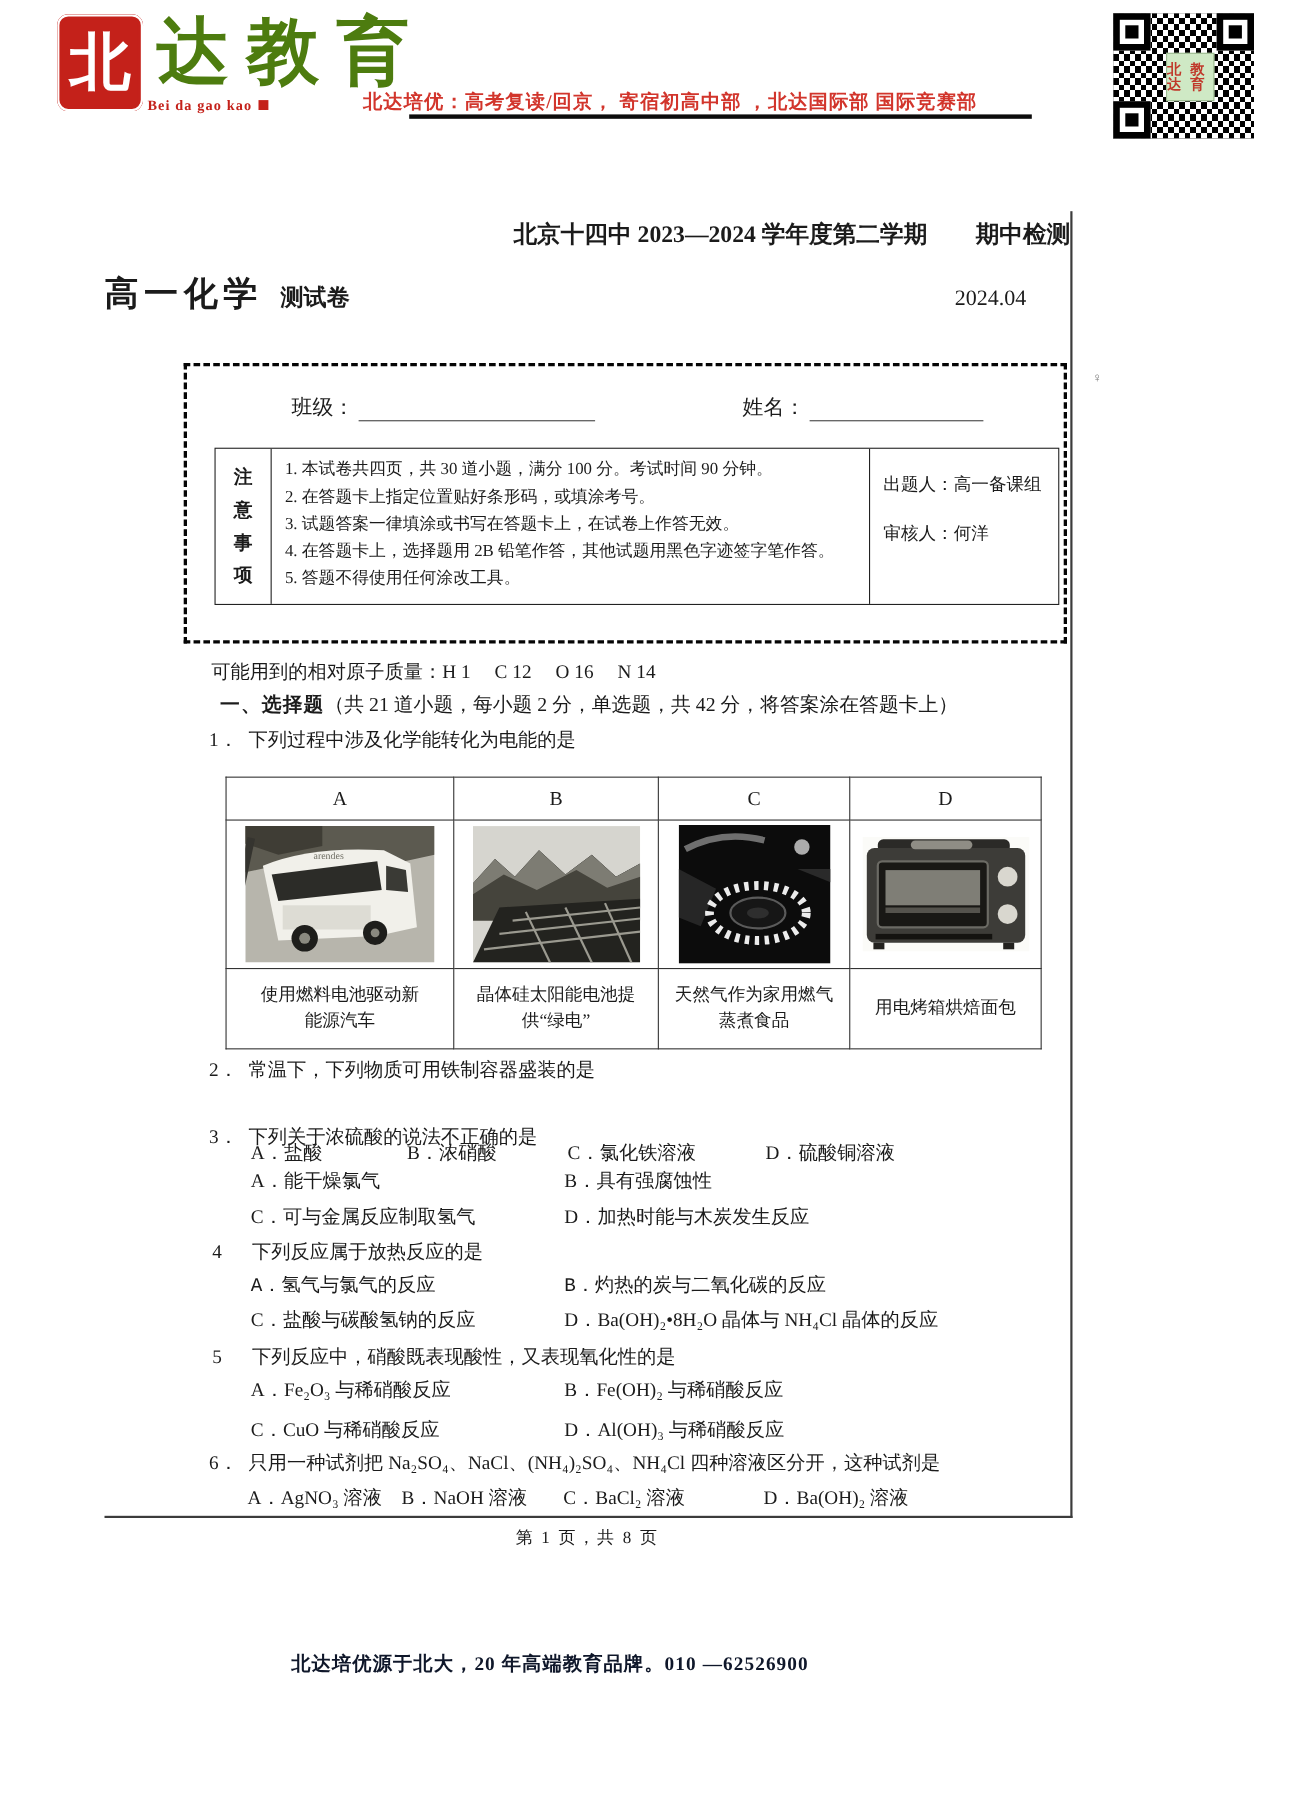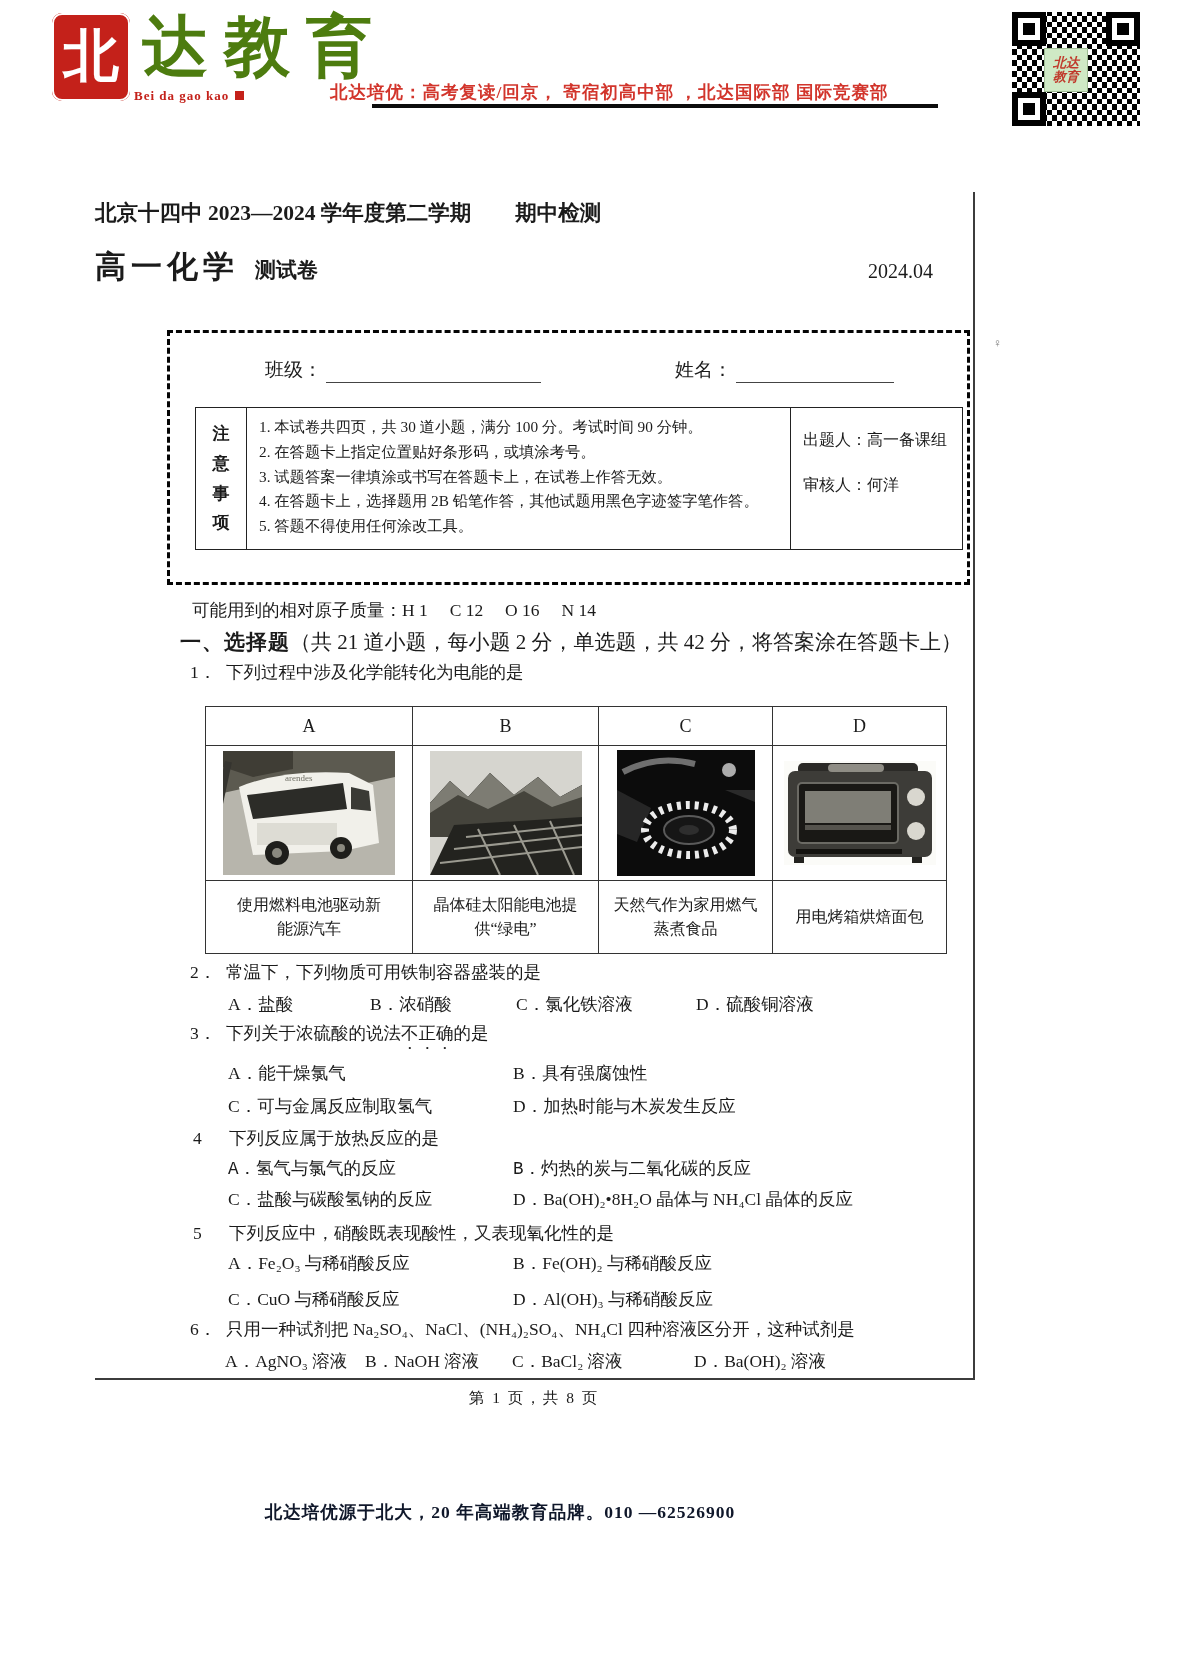--- a/index.html
+++ b/index.html
@@ -20,27 +20,27 @@
 
   
   .qr{left:1012px;top:12px;width:128px;height:114px;
       background-image:repeating-linear-gradient(90deg,#000 0 5px,#fff 5px 10px),
                        repeating-linear-gradient(0deg,#000 0 5px,#fff 5px 11px);
       background-blend-mode:difference;background-color:#fff;}
   .finder{position:absolute;width:34px;height:34px;background:#fff;border:6px solid #000;box-sizing:border-box;
           display:flex;align-items:center;justify-content:center;}
   .finder i{display:block;width:12px;height:12px;background:#000;}
   .f1{left:0;top:0;} .f2{right:0;top:0;} .f3{left:0;bottom:0;}
-  .qr-center{position:absolute;left:32px;top:36px;width:42px;height:42px;background:#cfe9c5;border:1px solid #9dbb92;
-             display:flex;flex-direction:column;align-items:center;justify-content:center;line-height:1.1;font-style:italic;}
+  .qr-center{position:absolute;left:48px;top:36px;width:42px;height:42px;background:#cfe9c5;border:1px solid #9dbb92;
+             display:flex;flex-direction:row;align-items:center;justify-content:center;line-height:1.1;}
   .qr-center span{color:#c0392b;font-size:13px;font-weight:bold;}
 
   
   .frame{left:95px;top:192px;width:878px;height:1186px;border-right:2px solid #3c3c3c;border-bottom:2px solid #3c3c3c;}
-  .title1{left:95px;top:198px;width:878px;text-align:left;font-size:21.5px;font-weight:bold;}
+  .title1{left:95px;top:198px;width:878px;text-align:right;font-size:21.5px;font-weight:bold;}
   .title1 .gap{margin-left:44px;}
   .subject-row{left:95px;top:246px;width:878px;text-align:left;}
   .subject{font-size:31px;font-weight:900;letter-spacing:5px;}
   .paper-label{font-size:21px;font-weight:bold;margin-left:12px;}
   .date{left:868px;top:260px;font-size:20px;}
   .side-mark{left:993px;top:336px;font-size:12px;color:#777;}
 
   
   .dashed{left:167px;top:330px;width:803px;height:255px;border:3.5px dashed #050505;box-sizing:border-box;}
   .clsrow{position:absolute;left:0;top:24px;width:100%;font-size:19px;}
@@ -52,21 +52,21 @@
   .notice{position:absolute;left:25px;top:74px;width:768px;height:143px;border:1.6px solid #222;display:flex;box-sizing:border-box;}
   .notice-side{width:50px;border-right:1.6px solid #222;display:flex;align-items:center;justify-content:center;}
   .notice-side div{width:19px;font-size:17px;font-weight:bold;line-height:1.75;word-break:break-all;text-align:center;}
   .notice-main{flex:1;padding:7px 6px 4px 12px;}
   .notice-main p{margin:0;font-size:15.3px;line-height:1.62;}
   .notice-right{width:172px;border-left:1.6px solid #222;padding:22px 4px 0 12px;box-sizing:border-box;}
   .notice-right p{margin:0 0 24px 0;font-size:16px;}
 
   
   .atomic{left:192px;top:598px;font-size:17.5px;white-space:pre;}
-  .sec1{left:180px;top:628px;font-size:21px;}
+  .sec1{left:200px;top:628px;font-size:18px;}
   .sec1 b{letter-spacing:1px;}
   .qline{font-size:17.5px;}
   .qnum{display:inline-block;min-width:36px;}
   .optrow{position:absolute;font-size:17.5px;white-space:nowrap;}
   .optrow .o{display:inline-block;}
   .col2{position:absolute;left:285px;top:0;}
   .em-dots{-webkit-text-emphasis:dot;-webkit-text-emphasis-position:under left;
            text-emphasis:dot;text-emphasis-position:under left;}
 
   
@@ -242,21 +242,21 @@
       <td class="cap">
             <div>用电烤箱烘焙面包</div>
           </td>
     </tr>
   </tbody>
     </table>
 
   <div class="abs qline" style="left:190px;top:960px;">
     <span class="qnum">2．</span><span>常温下，下列物质可用铁制容器盛装的是</span>
   </div>
-  <div class="optrow" style="left:228px;top:992px;">
+  <div class="optrow" style="left:228px;top:1036px;">
     <span class="o" style="width:142px;">A．盐酸</span><span class="o" style="width:146px;">B．浓硝酸</span><span class="o" style="width:180px;">C．氯化铁溶液</span><span class="o">D．硫酸铜溶液</span>
   </div>
 
   <div class="abs qline" style="left:190px;top:1021px;">
     <span class="qnum">3．</span><span>下列关于浓硫酸的说法</span><span class="em-dots">不正确</span><span>的是</span>
   </div>
   <div class="optrow" style="left:228px;top:1061px;">
     <span class="o">A．能干燥氯气</span><span class="o col2">B．具有强腐蚀性</span>
   </div>
   <div class="optrow" style="left:228px;top:1094px;">

